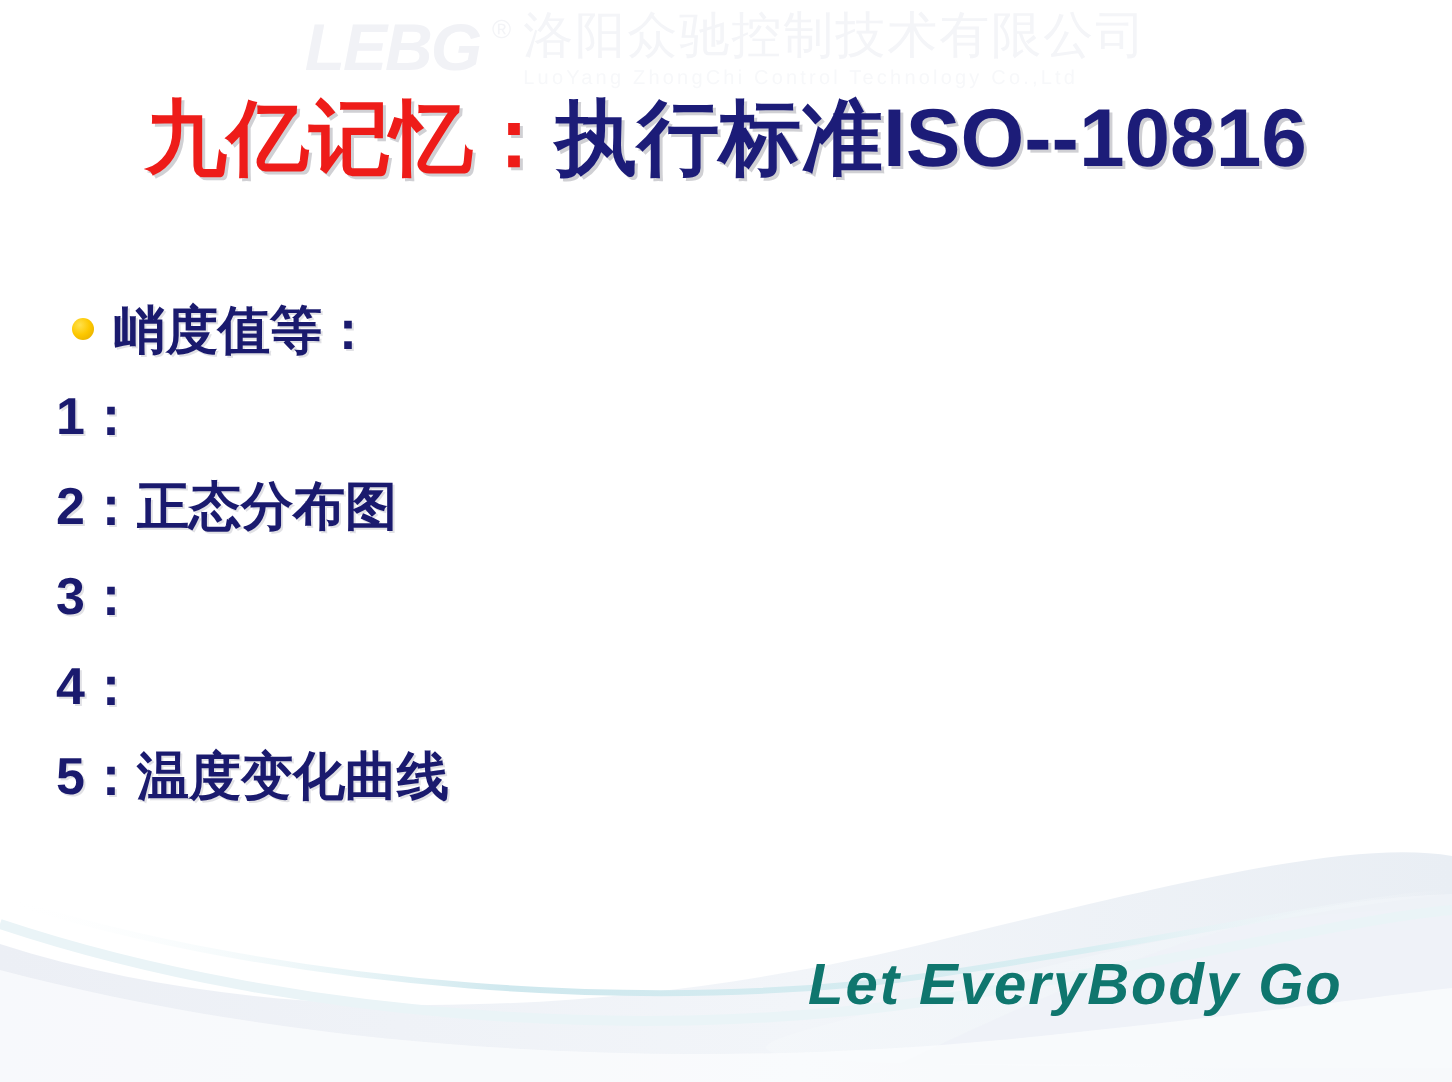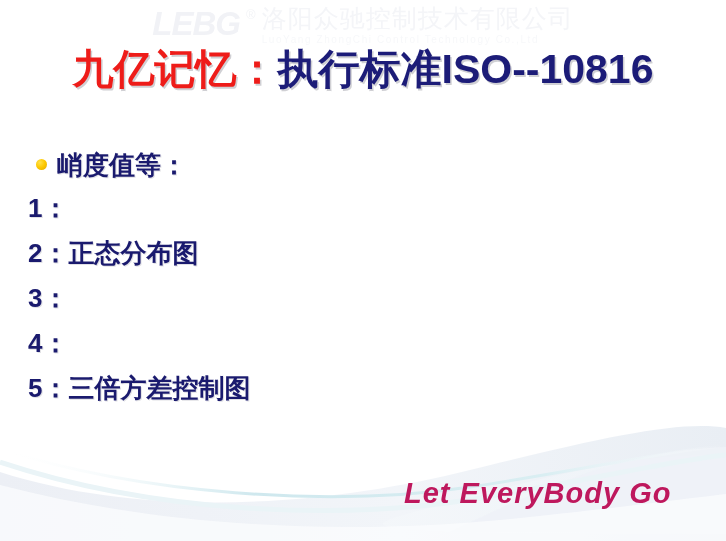--- a/index.html
+++ b/index.html
@@ -151,21 +151,21 @@
   }
 
   
   .watermark-bottom {
     position: absolute;
     left: 404px;
     top: 477px;
     font-size: 29px;
     font-style: italic;
     font-weight: bold;
-    color: #be185d;
+    color: #0f766e;
     letter-spacing: 1px;
     white-space: nowrap;
     pointer-events: none;
   }
 </style>
 </head>
 <body>
 
 <div id="slide">
 
@@ -235,20 +235,20 @@
     <div class="row row-num">
       <span class="num-label">3：</span>
     </div>
 
     <div class="row row-num">
       <span class="num-label">4：</span>
     </div>
 
     <div class="row row-num">
       <span class="num-label">5：</span>
-      <span class="row-text">三倍方差控制图</span>
+      <span class="row-text">温度变化曲线</span>
     </div>
 
   </div>
 
   <div class="watermark-bottom">Let  EveryBody  Go</div>
 
 </div>
 
 </body></html>

